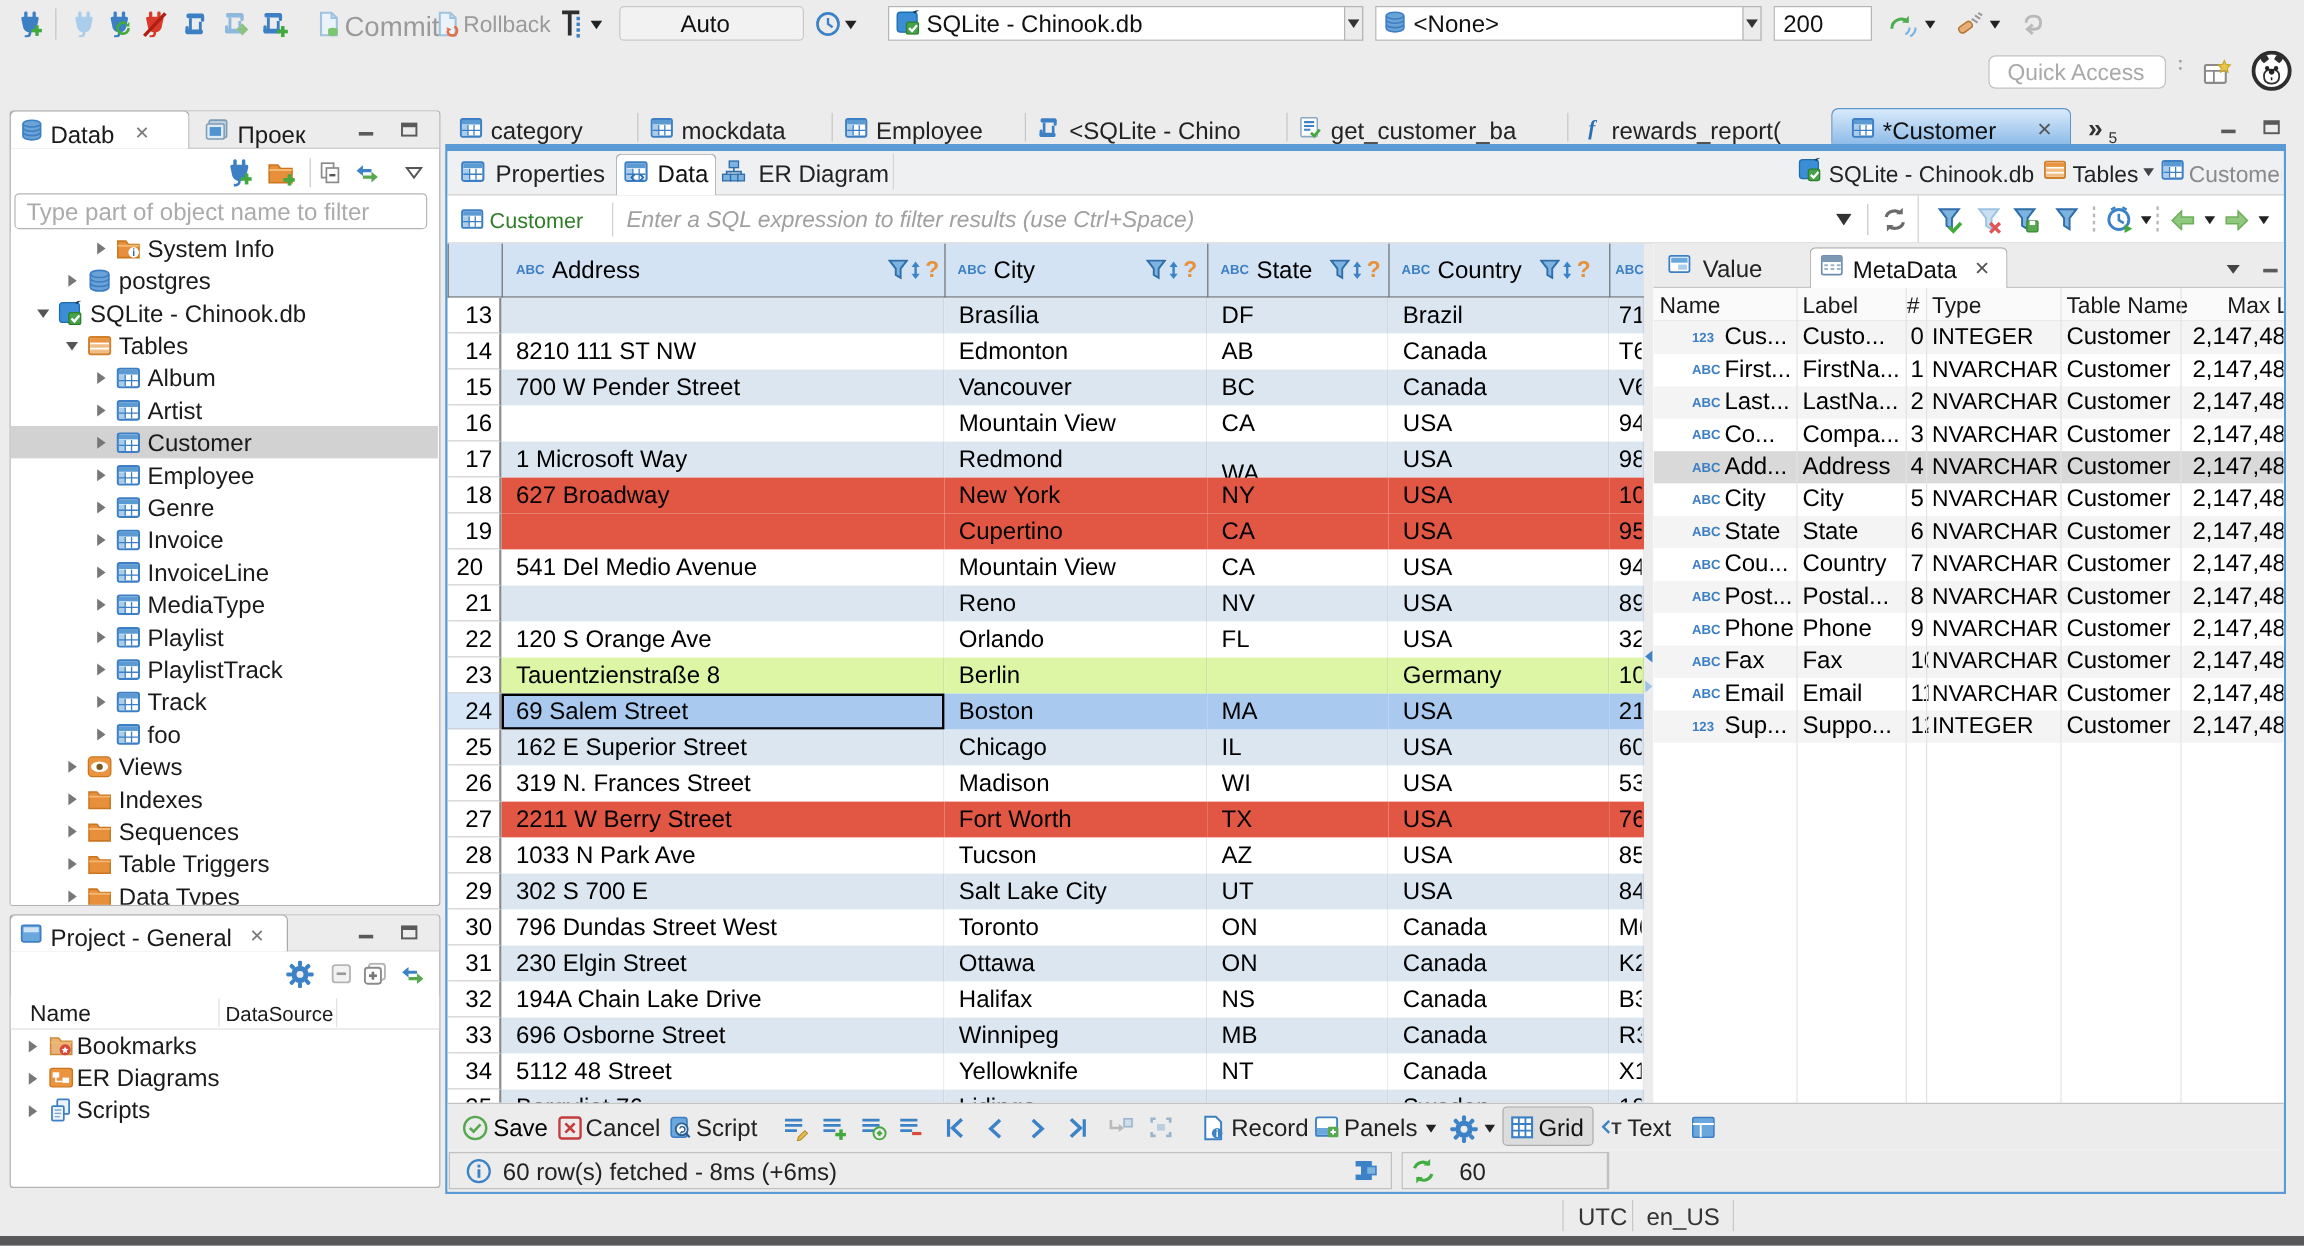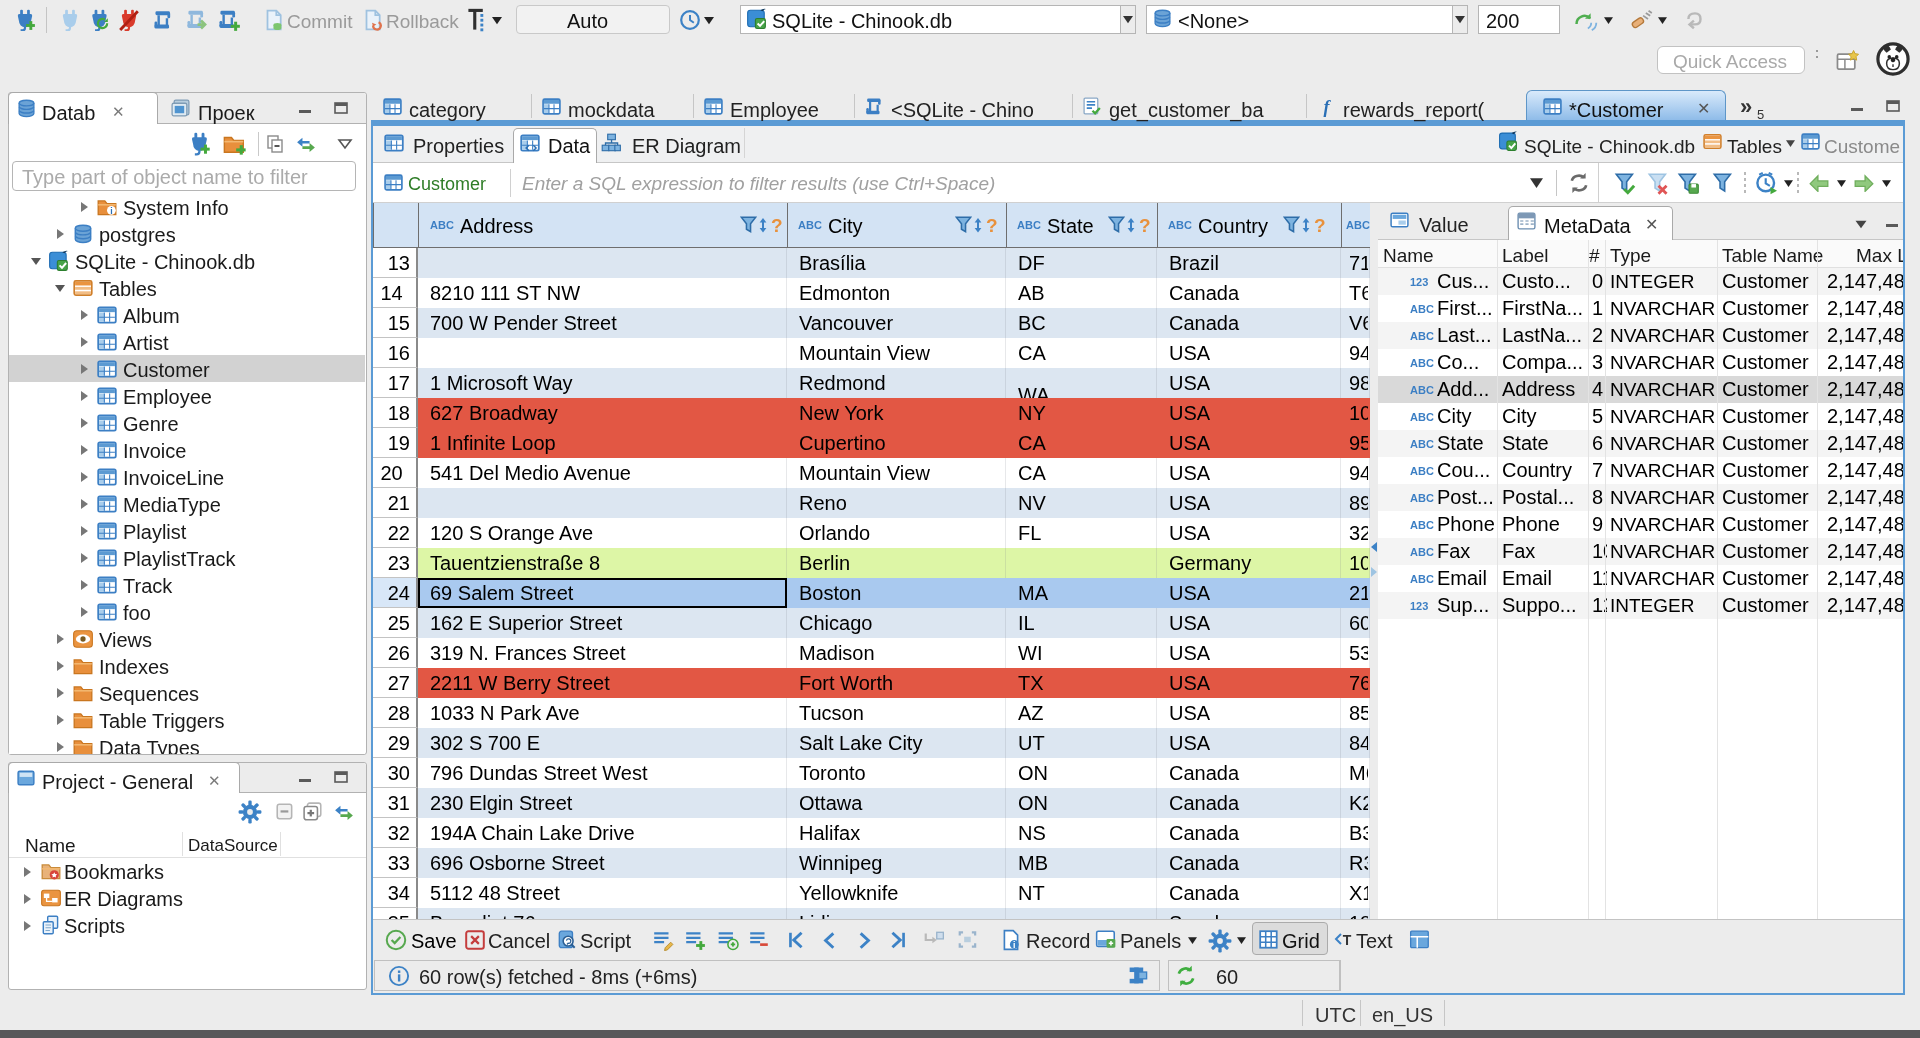--- a/index.html
+++ b/index.html
@@ -68,21 +68,21 @@
     </g>
     <rect x="15" y="12" width="2.6" height="8" fill="#44a93d"></rect>
     <rect x="12" y="14.7" width="8" height="2.6" fill="#44a93d"></rect>
   </svg>
 <svg style="position:absolute;left:262px;top:9px;" width="22" height="22" viewBox="0 0 20 20">
     <path d="M5 1.5 h8 l4 4 v13 h-12 z" fill="#eaf2fa" stroke="#9fc2e0" stroke-width="1.6"></path>
     <path d="M13 1.5 v4 h4" fill="none" stroke="#9fc2e0" stroke-width="1.6"></path>
     <ellipse cx="14" cy="14.5" rx="3.6" ry="1.7" fill="#7cc66f"></ellipse>
     <path d="M10.4 14.5 v3 c0 1 1.6 1.7 3.6 1.7 s3.6-.7 3.6-1.7 v-3" fill="#7cc66f" stroke="none"></path>
   </svg>
-<div class="t" style="left:287px;top:11px;color:#9a9a9a;font-size:19px">Commit</div>
+<div class="t" style="left:287px;top:11px;color:#9a9a9a;font-size:23px">Commit</div>
 <svg style="position:absolute;left:361px;top:9px;" width="22" height="22" viewBox="0 0 20 20">
     <path d="M5 1.5 h8 l4 4 v13 h-12 z" fill="#eaf2fa" stroke="#9fc2e0" stroke-width="1.6"></path>
     <path d="M13 1.5 v4 h4" fill="none" stroke="#9fc2e0" stroke-width="1.6"></path>
     <path d="M16 12 a3.5 3.5 0 1 1 -5 3" stroke="#e0734d" stroke-width="2" fill="none"></path>
     <path d="M10 12.5 l1 3.5 3-2 z" fill="#e0734d"></path>
   </svg>
 <div class="t" style="left:386px;top:11px;color:#9a9a9a;font-size:19px">Rollback</div>
 <svg style="position:absolute;left:466px;top:8px;" width="24" height="24" viewBox="0 0 20 20">
     <path d="M2 2 h12" stroke="#2f2f2f" stroke-width="2.6"></path>
     <rect x="6" y="2" width="2.6" height="16" fill="#2f2f2f"></rect>
@@ -750,21 +750,21 @@
 <div style="left:45px;top:0px;width:369px;height:30px;background:#dce6f1;border-right:1px solid rgba(120,130,140,0.18);"></div>
 <div style="left:414px;top:0px;width:219px;height:30px;background:#dce6f1;border-right:1px solid rgba(120,130,140,0.18);"></div>
 <div class="cell" style="left:426px;top:0px;width:205px;height:30px">Brasília</div>
 <div style="left:633px;top:0px;width:151px;height:30px;background:#dce6f1;border-right:1px solid rgba(120,130,140,0.18);"></div>
 <div class="cell" style="left:645px;top:0px;width:137px;height:30px">DF</div>
 <div style="left:784px;top:0px;width:184px;height:30px;background:#dce6f1;border-right:1px solid rgba(120,130,140,0.18);"></div>
 <div class="cell" style="left:796px;top:0px;width:170px;height:30px">Brazil</div>
 <div style="left:968px;top:0px;width:29px;height:30px;background:#dce6f1;border-right:1px solid rgba(120,130,140,0.18);"></div>
 <div class="cell" style="left:976px;top:0px;width:19px;height:30px">71</div>
 <div style="left:0px;top:30px;width:45px;height:30px;background:#fff;border-right:2px solid #8a8a8a;border-bottom:1px solid #c3c3c3"></div>
-<div class="cell" style="left:0px;top:30px;width:37px;height:30px;text-align:center">14</div>
+<div class="cell" style="left:0px;top:30px;width:37px;height:30px;text-align:right">14</div>
 <div style="left:45px;top:30px;width:369px;height:30px;background:#ffffff;border-right:1px solid rgba(120,130,140,0.18);"></div>
 <div class="cell" style="left:57px;top:30px;width:355px;height:30px">8210 111 ST NW</div>
 <div style="left:414px;top:30px;width:219px;height:30px;background:#ffffff;border-right:1px solid rgba(120,130,140,0.18);"></div>
 <div class="cell" style="left:426px;top:30px;width:205px;height:30px">Edmonton</div>
 <div style="left:633px;top:30px;width:151px;height:30px;background:#ffffff;border-right:1px solid rgba(120,130,140,0.18);"></div>
 <div class="cell" style="left:645px;top:30px;width:137px;height:30px">AB</div>
 <div style="left:784px;top:30px;width:184px;height:30px;background:#ffffff;border-right:1px solid rgba(120,130,140,0.18);"></div>
 <div class="cell" style="left:796px;top:30px;width:170px;height:30px">Canada</div>
 <div style="left:968px;top:30px;width:29px;height:30px;background:#ffffff;border-right:1px solid rgba(120,130,140,0.18);"></div>
 <div class="cell" style="left:976px;top:30px;width:19px;height:30px">T6</div>
@@ -811,21 +811,20 @@
 <div class="cell" style="left:426px;top:150px;width:205px;height:30px">New York</div>
 <div style="left:633px;top:150px;width:151px;height:30px;background:#e25744;"></div>
 <div class="cell" style="left:645px;top:150px;width:137px;height:30px">NY</div>
 <div style="left:784px;top:150px;width:184px;height:30px;background:#e25744;"></div>
 <div class="cell" style="left:796px;top:150px;width:170px;height:30px">USA</div>
 <div style="left:968px;top:150px;width:29px;height:30px;background:#e25744;"></div>
 <div class="cell" style="left:976px;top:150px;width:19px;height:30px">10</div>
 <div style="left:0px;top:180px;width:45px;height:30px;background:#fff;border-right:2px solid #8a8a8a;border-bottom:1px solid #c3c3c3"></div>
 <div class="cell" style="left:0px;top:180px;width:37px;height:30px;text-align:right">19</div>
 <div style="left:45px;top:180px;width:369px;height:30px;background:#e25744;"></div>
-<div class="cell" style="left:57px;top:180px;width:355px;height:30px">1 Infinite Loop</div>
 <div style="left:414px;top:180px;width:219px;height:30px;background:#e25744;"></div>
 <div class="cell" style="left:426px;top:180px;width:205px;height:30px">Cupertino</div>
 <div style="left:633px;top:180px;width:151px;height:30px;background:#e25744;"></div>
 <div class="cell" style="left:645px;top:180px;width:137px;height:30px">CA</div>
 <div style="left:784px;top:180px;width:184px;height:30px;background:#e25744;"></div>
 <div class="cell" style="left:796px;top:180px;width:170px;height:30px">USA</div>
 <div style="left:968px;top:180px;width:29px;height:30px;background:#e25744;"></div>
 <div class="cell" style="left:976px;top:180px;width:19px;height:30px">95</div>
 <div style="left:0px;top:210px;width:45px;height:30px;background:#fff;border-right:2px solid #8a8a8a;border-bottom:1px solid #c3c3c3"></div>
 <div class="cell" style="left:0px;top:210px;width:37px;height:30px;text-align:center">20</div>

